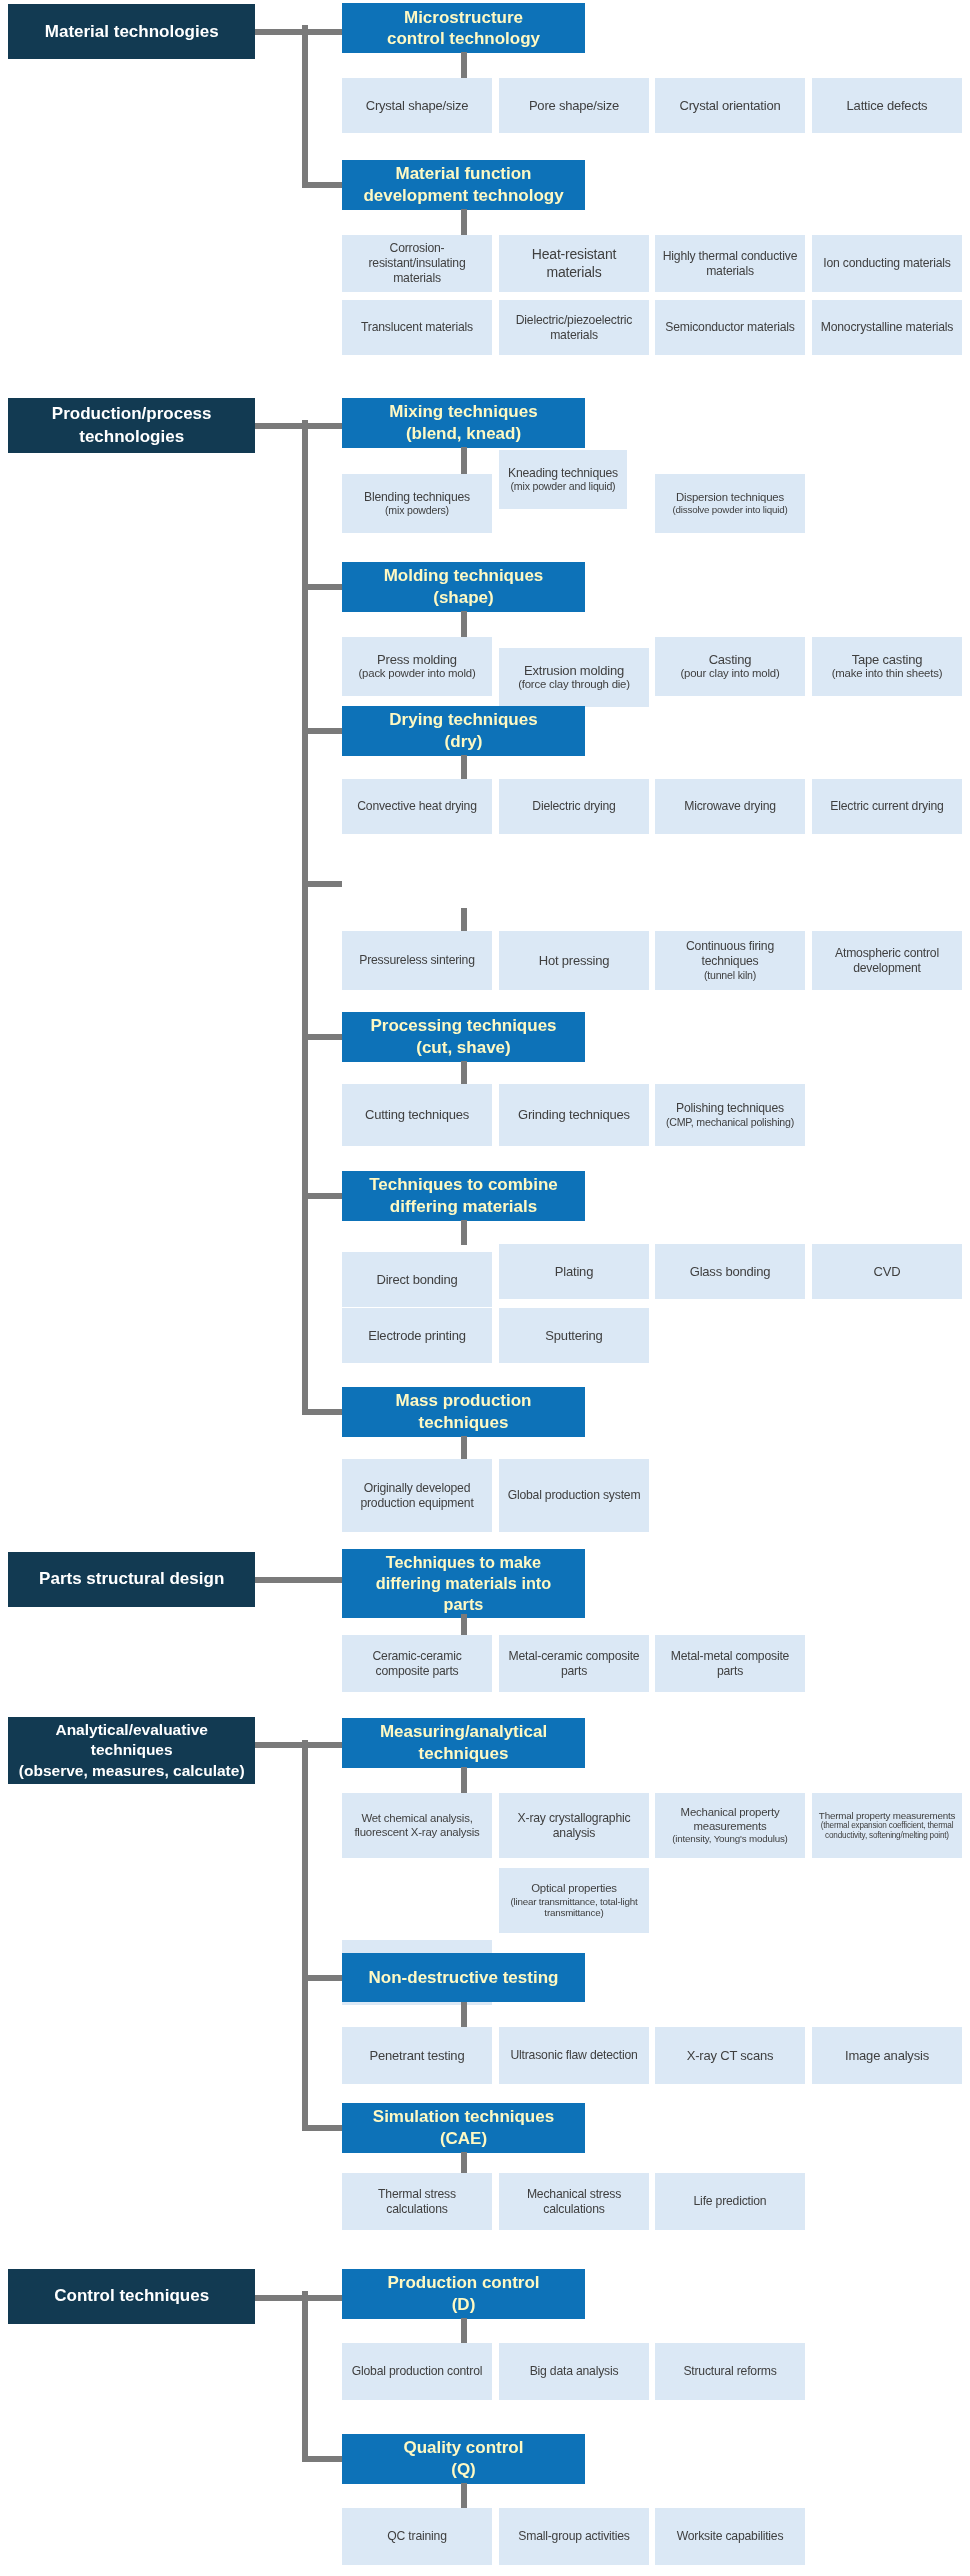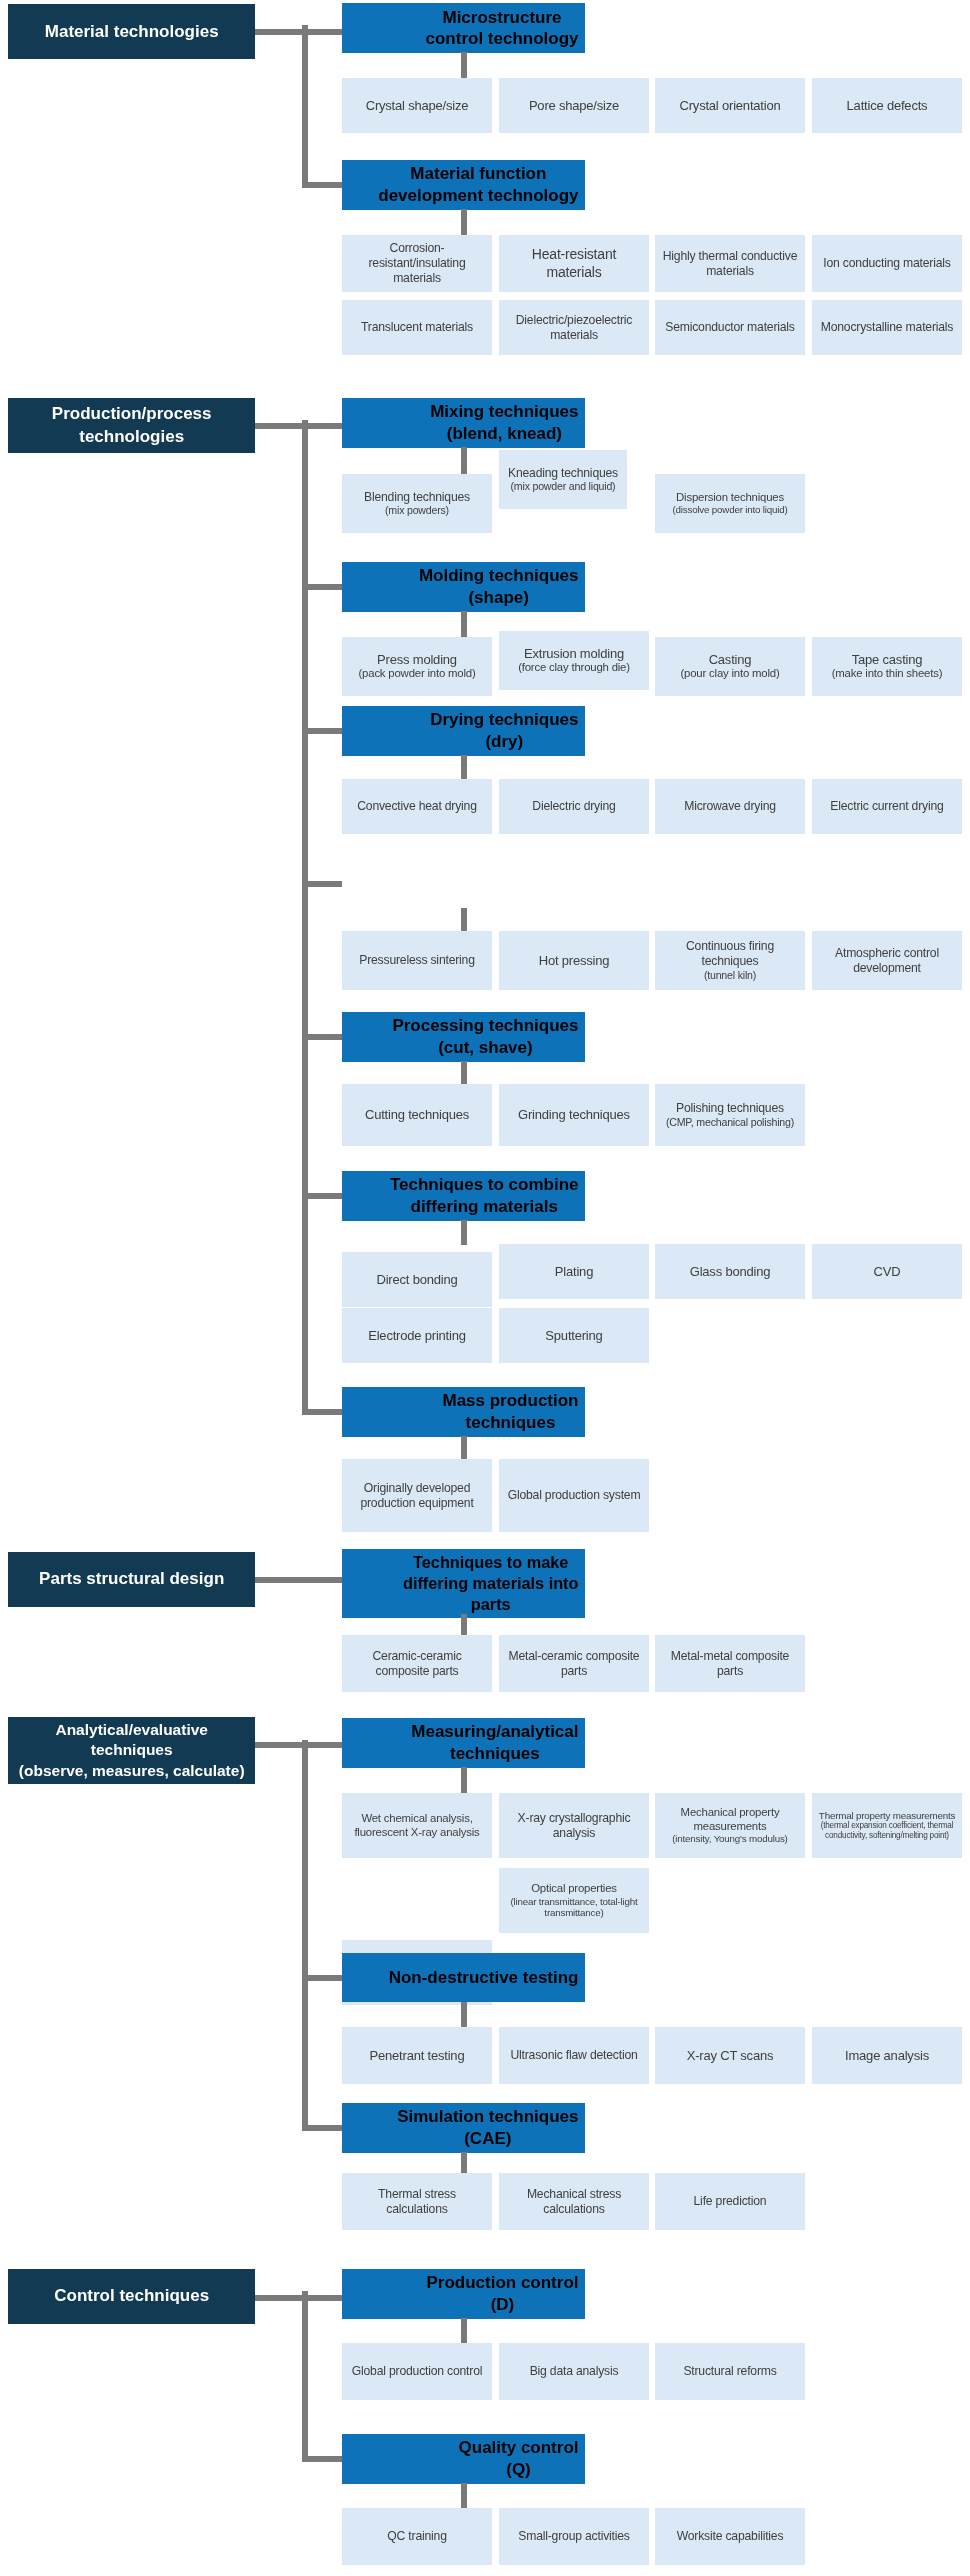--- a/index.html
+++ b/index.html
@@ -21,25 +21,24 @@
   }
   .lvl1{
     background:var(--c-l1,#123a52);
     color:#ffffff;
     font-weight:700;
     line-height:1.3;
     padding:3.3px 8.2px;
   }
   .lvl2{
     background:var(--c-l2,#0d72b8);
-    color:#000000;
+    color:#fef9c3;
     font-weight:700;
     line-height:1.28;
     padding:3.3px 6.5px;
-    justify-content:flex-end;
   }
   .item{
     background:var(--c-item,#dbe8f5);
     color:var(--c-itemtext,#3f3f3f);
     line-height:1.22;
     padding:3.3px 4.9px;
     flex-direction:column;
     letter-spacing:-0.2px;
   }
   .pre{white-space:pre-line;}
@@ -131,21 +130,21 @@
     <div class="line" style="left: 302px; top: 584px; width: 40px; height: 5.7px;"></div>
     <div class="box lvl2" style="left: 342px; top: 562px; width: 243px; min-height: 49px;">
       <span class="pre" style="font-size: 17px;">Molding techniques
 (shape)</span>
     </div>
     <div class="line" style="left: 461px; top: 611px; width: 5.7px; height: 26px;"></div>
     <div class="box item" style="left: 342px; top: 637px; width: 150px; min-height: 59px;">
       <span class="label" style="font-size: 13px;">Press molding</span>
       <span class="sub" style="font-size: 11.4px;">(pack powder into mold)</span>
     </div>
-    <div class="box item" style="left: 499px; top: 631px; width: 150px; min-height: 59px;">
+    <div class="box item" style="left: 499px; top: 648px; width: 150px; min-height: 59px;">
       <span class="label" style="font-size: 13px;">Extrusion molding</span>
       <span class="sub" style="font-size: 11.4px;">(force clay through die)</span>
     </div>
     <div class="box item" style="left: 655px; top: 637px; width: 150px; min-height: 59px;">
       <span class="label" style="font-size: 13px;">Casting</span>
       <span class="sub" style="font-size: 11.4px;">(pour clay into mold)</span>
     </div>
     <div class="box item" style="left: 812px; top: 637px; width: 150px; min-height: 59px;">
       <span class="label" style="font-size: 13px;">Tape casting</span>
       <span class="sub" style="font-size: 11.4px;">(make into thin sheets)</span>

